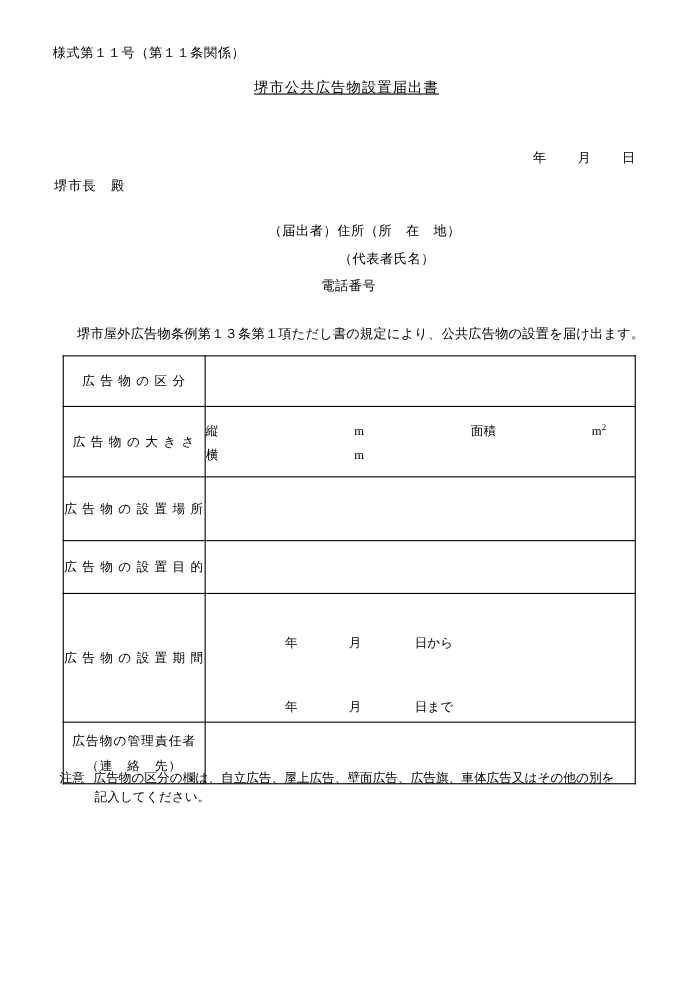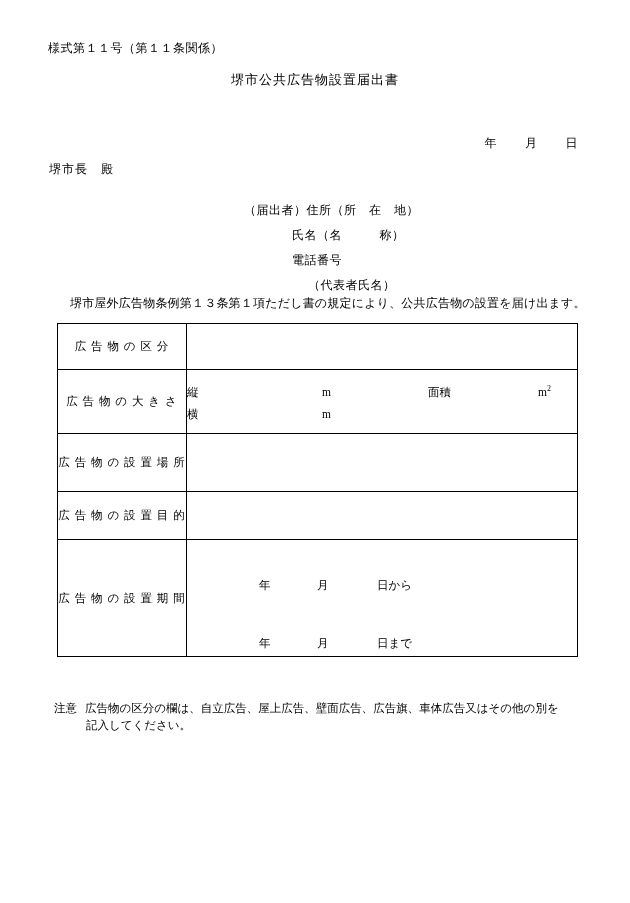--- a/index.html
+++ b/index.html
@@ -30,20 +30,21 @@
     white-space: nowrap;
   }
   .doc-title {
     position: absolute;
     left: 0;
     top: 71px;
     width: 630px;
     text-align: center;
     font-size: 13px;
     letter-spacing: 1px;
+    text-decoration: underline;
   }
   .date-line {
     position: absolute;
     left: 0;
     top: 135px;
     width: 630px;
     font-size: 12px;
     text-align: right;
     padding-right: 52px;
     box-sizing: border-box;
@@ -160,23 +161,22 @@
   <div class="doc-title">堺市公共広告物設置届出書</div>
 
   <div class="date-line">
     <span class="date-y">年</span><span class="date-m">月</span><span class="date-d">日</span>
   </div>
 
   <div class="addressee">堺市長　殿</div>
 
   <div class="applicant-block">
     <span class="ln ln1">（届出者）住所（所　在　地）</span>
-    <span class="ln ln2">氏名（名　　　称）</span>
+    <span class="ln ln3">（代表者氏名）</span>
     <span class="ln ln4">電話番号</span>
-    <span class="ln ln3">（代表者氏名）</span>
   </div>
 
   <div class="intro">堺市屋外広告物条例第１３条第１項ただし書の規定により、公共広告物の設置を届け出ます。</div>
 
   <table class="form">
     <tbody>
         <tr class="r1">
       <td class="label">
         <span class="lbl-spread">広 告 物 の 区 分</span>
       </td>
@@ -212,20 +212,27 @@
         <span class="lbl-spread">広 告 物 の 設 置 期 間</span>
       </td>
       <td class="value">
         <div class="period-line">
           <span class="pd-y">年</span><span class="pd-m">月</span><span class="pd-d">日から</span>
         </div>
         <div class="period-line">
           <span class="pd-y">年</span><span class="pd-m">月</span><span class="pd-d">日まで</span>
         </div>
       </td>
+    </tr>
+    <tr class="r6">
+      <td class="label">
+        <span class="mgr-line1">広告物の管理責任者</span>
+        <span class="mgr-line2">（連　絡　先）</span>
+      </td>
+      <td class="value"></td>
     </tr>
   </tbody>
     </table>
 
   <div class="note">
     <span class="note-label">注意</span><span>広告物の区分の欄は、自立広告、屋上広告、壁面広告、広告旗、車体広告又はその他の別を</span>
     <span class="note-cont">記入してください。</span>
   </div>
 
 </div>

